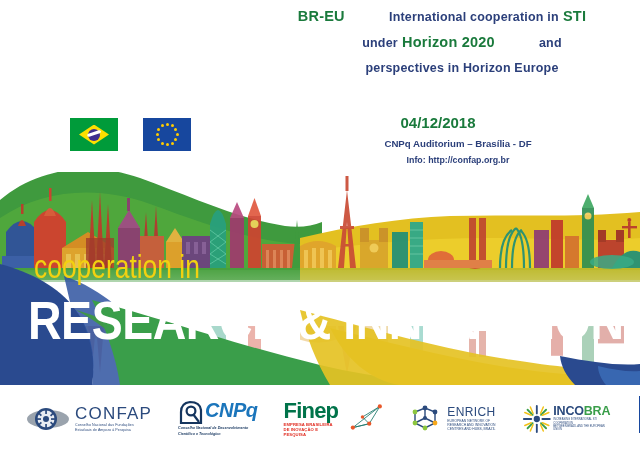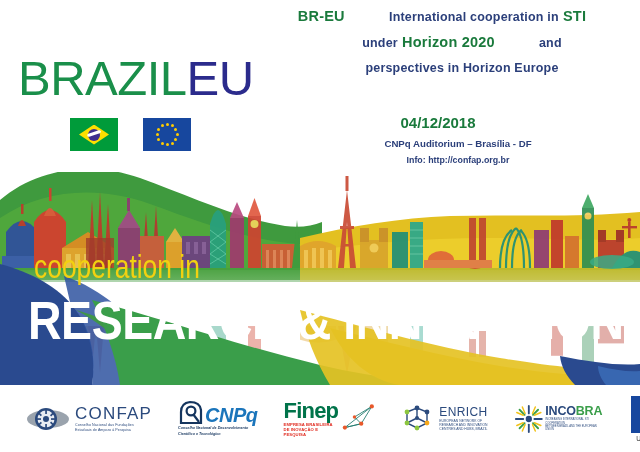--- a/index.html
+++ b/index.html
@@ -136,27 +136,27 @@
 
   .l-confap{width:150px;}
   .confap-wrap{display:flex;align-items:center;gap:5px;}
   .confap-mark{width:44px;height:30px;}
   .confap-txt{display:flex;flex-direction:column;}
   .confap-name{font-size:17px;color:#2b4a7d;letter-spacing:1.2px;line-height:18px;}
   .confap-sub{font-size:3.6px;color:#2b4a7d;line-height:4.6px;letter-spacing:0.1px;}
 
   .l-cnpq{width:118px;}
   .cnpq-wrap{display:flex;flex-direction:column;align-items:flex-start;}
-  .cnpq-top{display:flex;align-items:flex-end;gap:1px;}
+  .cnpq-top{display:flex;align-items:flex-start;gap:1px;}
   .cnpq-mark{width:26px;height:25px;}
   .cnpq-name{font-size:20px;font-weight:bold;font-style:italic;color:#1b75bb;letter-spacing:-0.5px;line-height:20px;}
   .cnpq-sub{font-size:3.7px;font-weight:bold;font-style:italic;color:#15355e;line-height:4.8px;margin-top:1px;}
 
   .l-finep{width:104px;}
-  .finep-wrap{display:flex;align-items:flex-start;gap:2px;}
+  .finep-wrap{display:flex;align-items:flex-start;gap:10px;}
   .finep-txtcol{display:flex;flex-direction:column;}
   .finep-name{font-size:22px;font-weight:bold;color:#00734a;letter-spacing:-0.8px;line-height:22px;}
   .finep-sub{font-size:4.2px;font-weight:bold;color:#e02b20;line-height:5.2px;letter-spacing:0.1px;}
   .finep-mark{width:34px;height:30px;margin-top:2px;}
 
   .l-enrich{width:112px;}
   .enrich-wrap{display:flex;align-items:center;gap:3px;}
   .enrich-mark{width:36px;height:32px;}
   .enrich-txt{display:flex;flex-direction:column;}
   .enrich-name{font-size:12px;color:#2b4a7d;letter-spacing:0.4px;line-height:13px;}
@@ -388,23 +388,20 @@
     </svg>
   </div>
 
   <div class="banner">
     <div class="coop">cooperation in</div>
     <div class="headline">RESEARCH &amp; INNOVATION</div>
   </div>
 
   <div class="header">
 
-    <div class="wordmark">
-      <span class="wm-brazil">BRAZIL</span><span class="wm-eu">EU</span>
-    </div>
 
     <div class="flags">
       <div class="flag flag-br">
         <div class="diamond"></div>
         <div class="globe"></div>
         <div class="band"></div>
       </div>
       <div class="flag flag-eu" id="euflag-top">
           <div class="star" style="width: 3px; height: 3px; left: 22.5px; top: 5px;"></div>
           <div class="star" style="width: 3px; height: 3px; left: 27.5px; top: 6.33975px;"></div>

